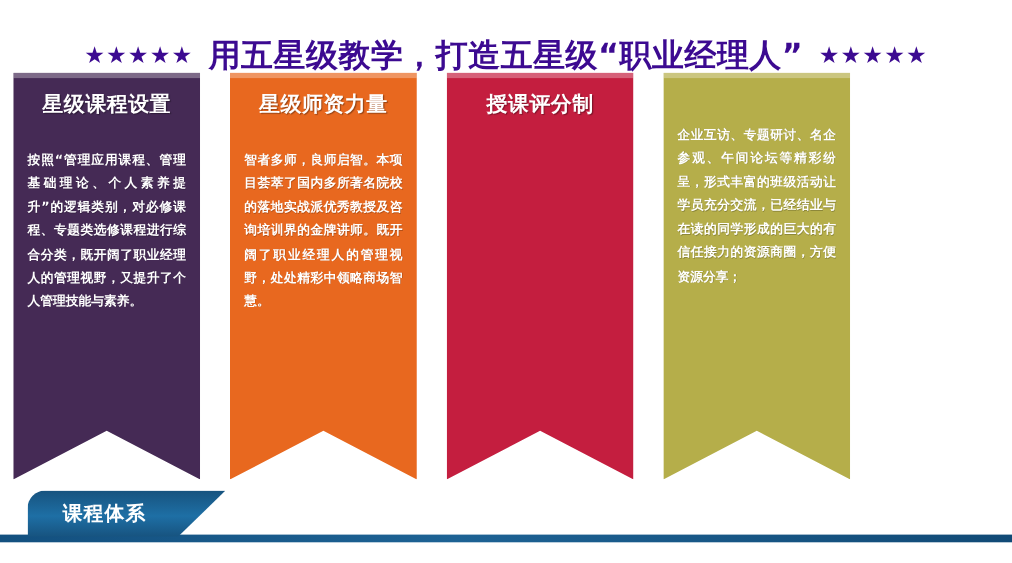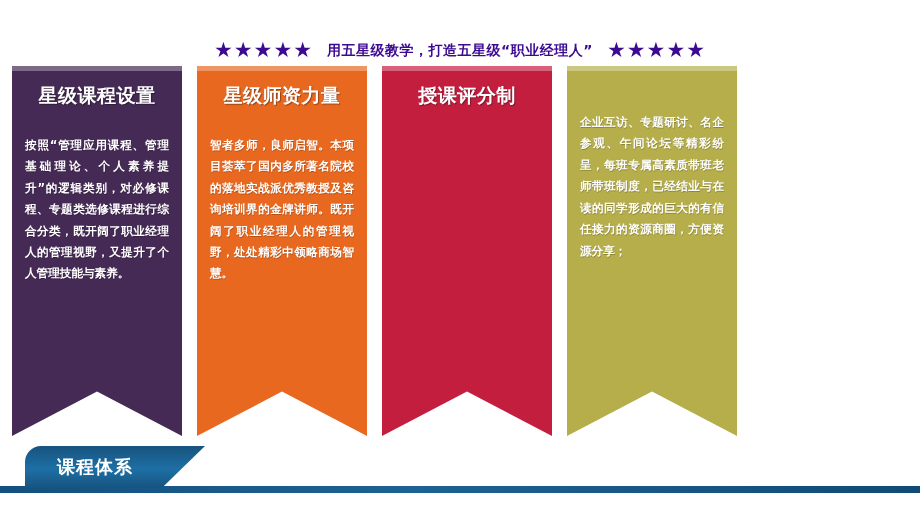--- a/index.html
+++ b/index.html
@@ -37,35 +37,35 @@
     white-space: nowrap;
   }
   .stars {
     color: #3c0a91;
     font-size: 21px;
     letter-spacing: 1px;
     line-height: 1;
   }
   #header-title {
     color: #3c0a91;
-    font-size: 14px;
+    font-size: 29px;
     font-weight: bold;
     letter-spacing: 0.5px;
     line-height: 1;
   }
 
   
   #columns {
     position: absolute;
     left: 12px;
     top: 66px;
     width: 776px;
     height: 370px;
     display: flex;
-    gap: 15px;
+    gap: 27px;
   }
   .col {
     position: relative;
     width: 170px;
     height: 100%;
   }
   .banner {
     position: absolute;
     left: 0;
     top: 0;
@@ -203,21 +203,21 @@
       <div class="banner-inner">
         <div class="col-title">授课评分制</div>
       </div>
     </div>
 
     <div class="col">
       <div class="banner" style="background: rgb(181, 174, 74);">
         <div class="banner-top-shine"></div>
       </div>
       <div class="banner-inner">
-        <div class="col-body">企业互访、专题研讨、名企参观、午间论坛等精彩纷呈，每班专属高素质带班老师带班制度，已经结业与在读的同学形成的巨大的有信任接力的资源商圈，方便资源分享；</div>
+        <div class="col-body">企业互访、专题研讨、名企参观、午间论坛等精彩纷呈，形式丰富的班级活动让学员充分交流，已经结业与在读的同学形成的巨大的有信任接力的资源商圈，方便资源分享；</div>
       </div>
     </div>
 
 
   </div>
 
   <div id="footer">
     <div id="footer-rule"></div>
     <div id="footer-tab"></div>
     <div id="footer-tab-label">课程体系</div>

